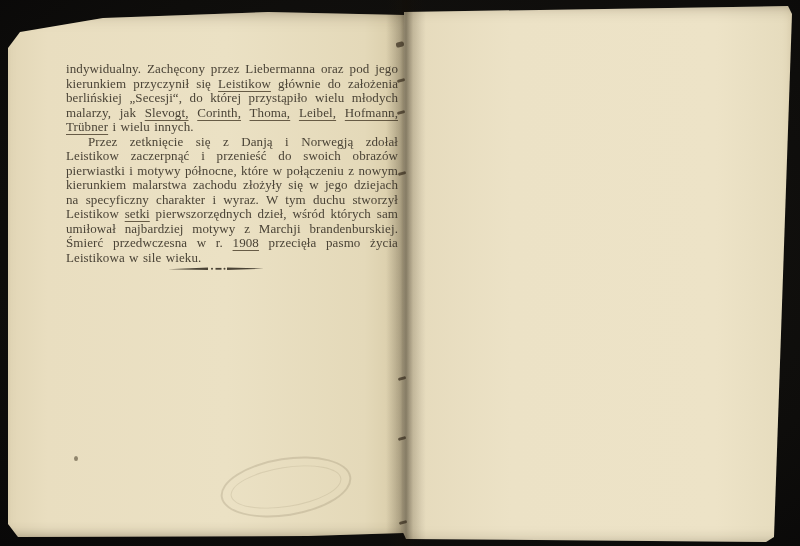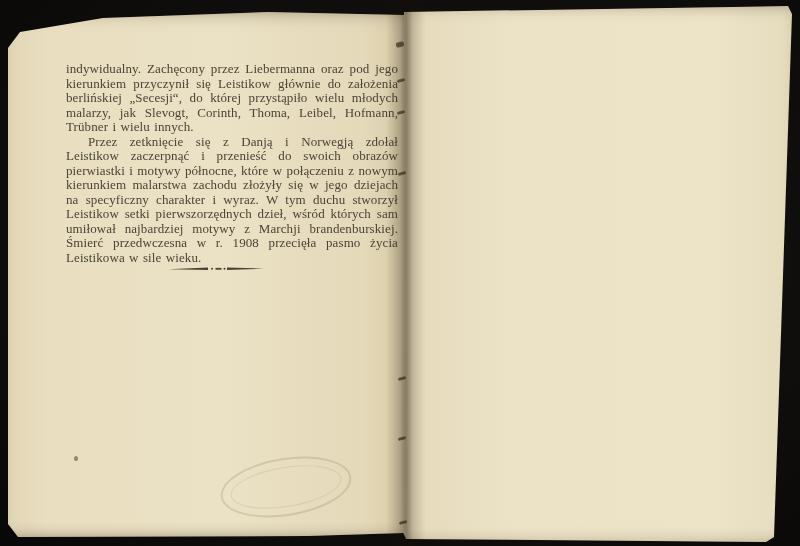--- a/index.html
+++ b/index.html
@@ -38,20 +38,21 @@
   .speck{position:absolute;background:rgba(70,58,38,.55);border-radius:50%;z-index:6;}
   
   .left-text{
     position:absolute;left:58px;top:52px;width:332px;
     font-size:13px;line-height:14.5px;color:#4a4336;
     text-align:justify;letter-spacing:.1px;word-spacing:1px;
   }
   .left-text p{margin:0;}
   .left-text p.indent{text-indent:22px;}
   .u{
+    text-decoration:underline;
     text-decoration-thickness:1px;
     text-underline-offset:2.5px;
     text-decoration-color:rgba(80,68,48,.85);
   }
   .divider{position:absolute;left:160px;top:254px;width:96px;height:10px;opacity:.92;}
   .stamp{
     position:absolute;left:212px;top:448px;width:128px;height:54px;
     border:2px solid rgba(128,116,86,.22);border-radius:50%;
     transform:rotate(-9deg);
   }

